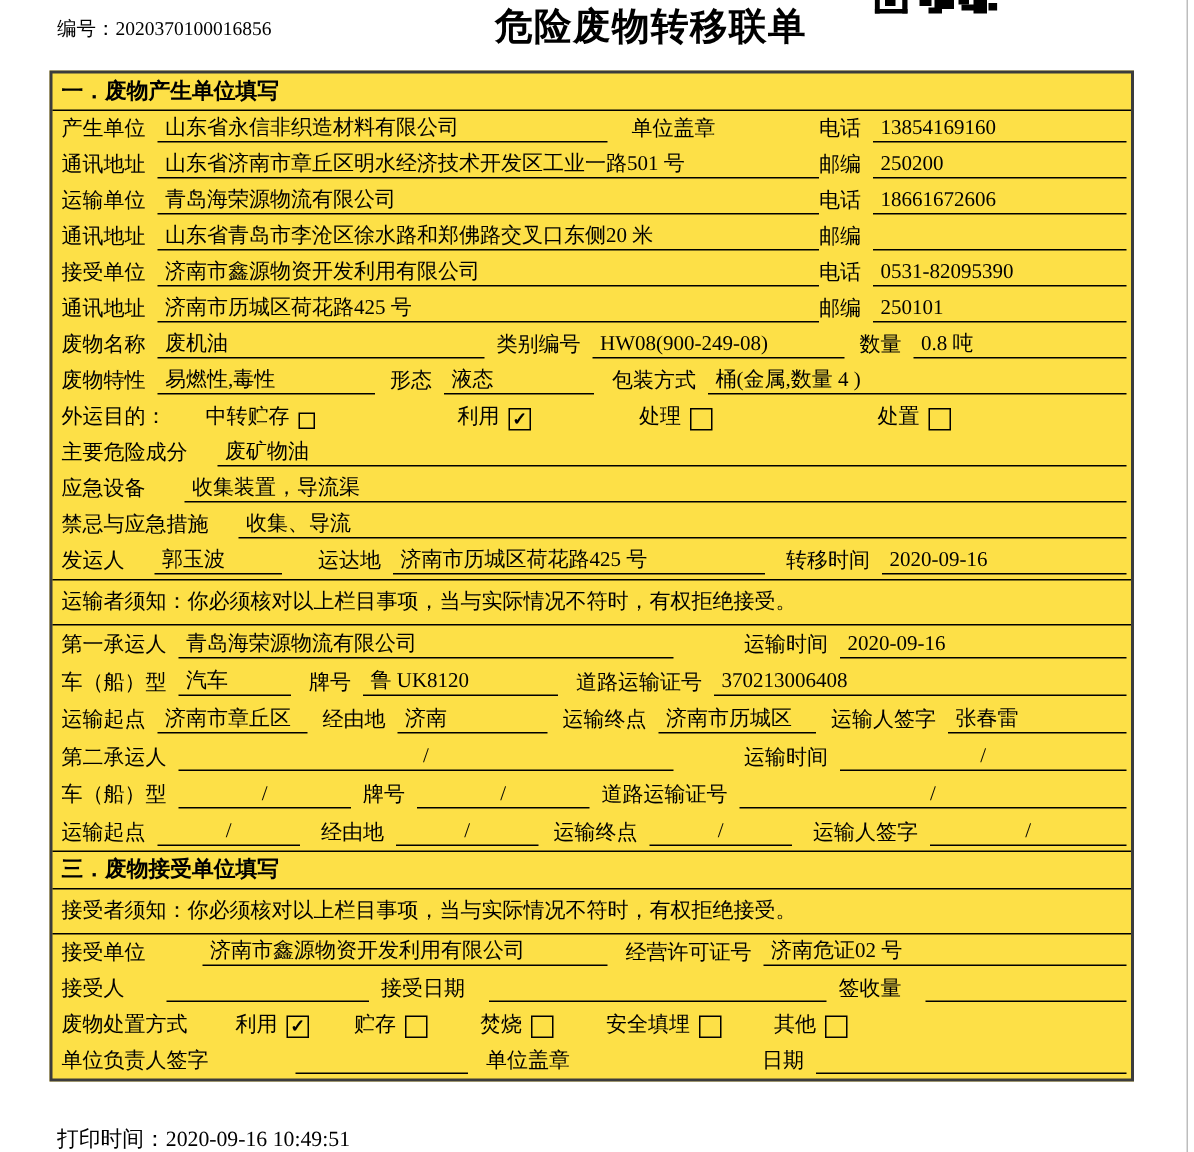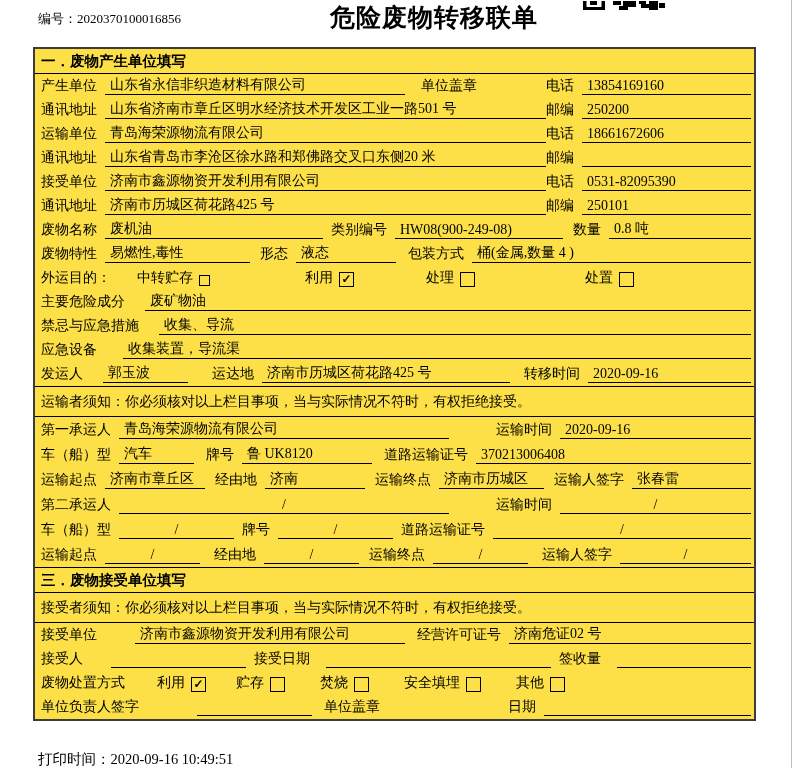--- a/index.html
+++ b/index.html
@@ -167,27 +167,27 @@
         <span class="cb"></span>
       </span>
     </div>
 
     <div class="row">
       <span class="lbl">主要危险成分</span>
       <span class="uv fill ml12">废矿物油</span>
     </div>
 
     <div class="row">
+      <span class="lbl">应急设备</span>
+      <span class="uv fill ml18">收集装置，导流渠</span>
+    </div>
+
+    <div class="row">
       <span class="lbl">禁忌与应急措施</span>
       <span class="uv fill ml12">收集、导流</span>
-    </div>
-
-    <div class="row">
-      <span class="lbl">应急设备</span>
-      <span class="uv fill ml18">收集装置，导流渠</span>
     </div>
 
     <div class="row">
       <span class="lbl">发运人</span>
       <span class="uv w85 ml12">郭玉波</span>
       <span class="lbl ml24">运达地</span>
       <span class="uv w248">济南市历城区荷花路425 号</span>
       <span class="lbl ml14">转移时间</span>
       <span class="uv fill">2020-09-16</span>
     </div>

